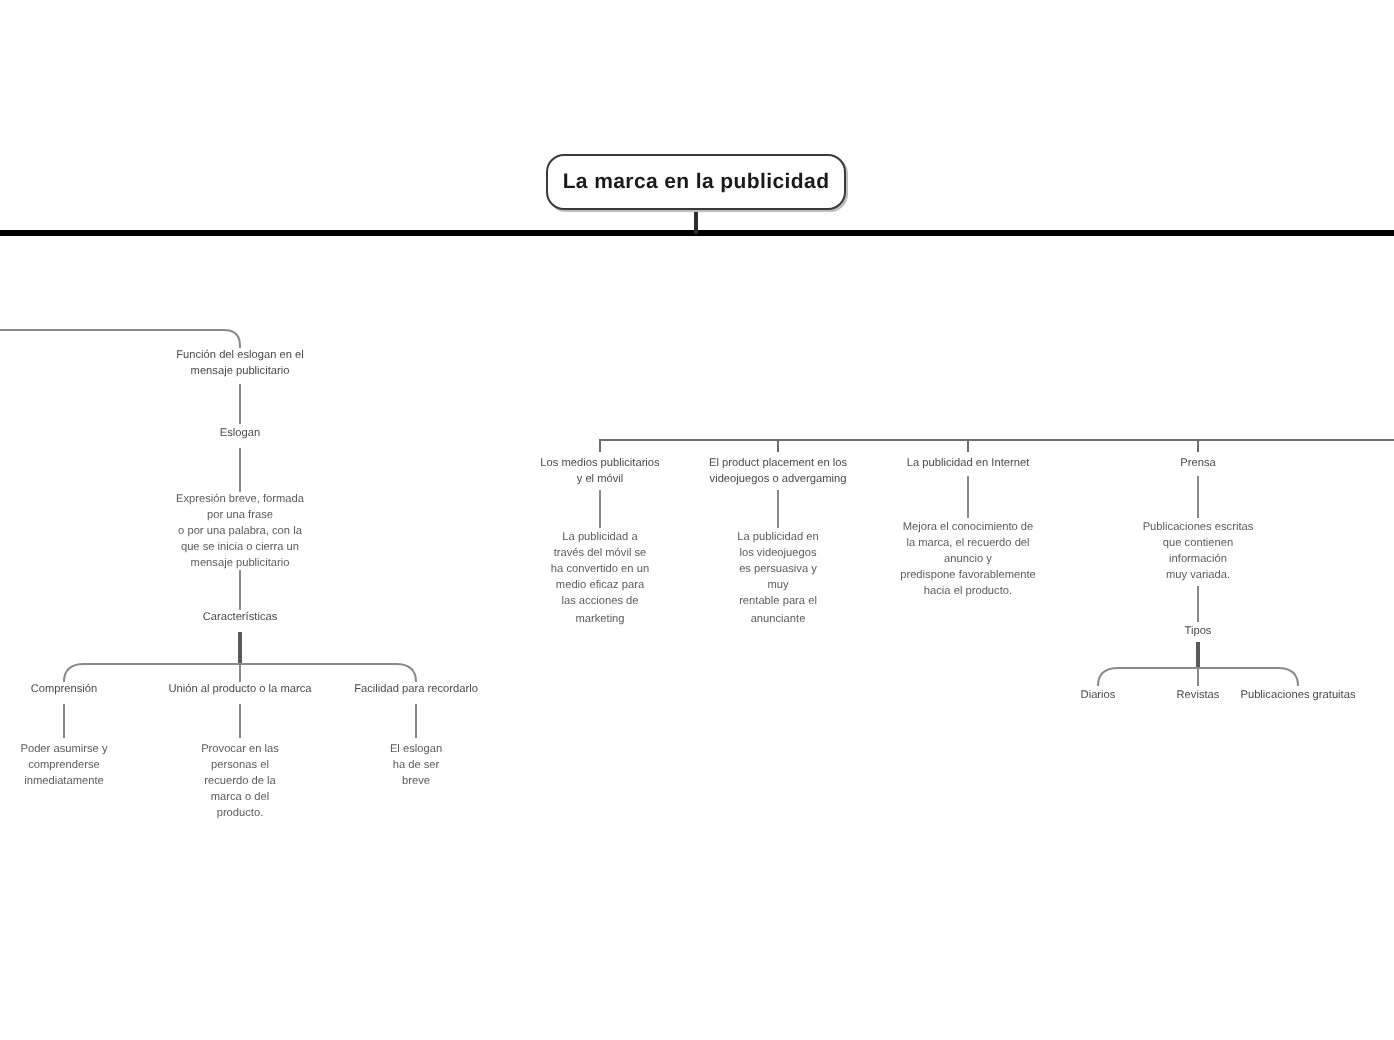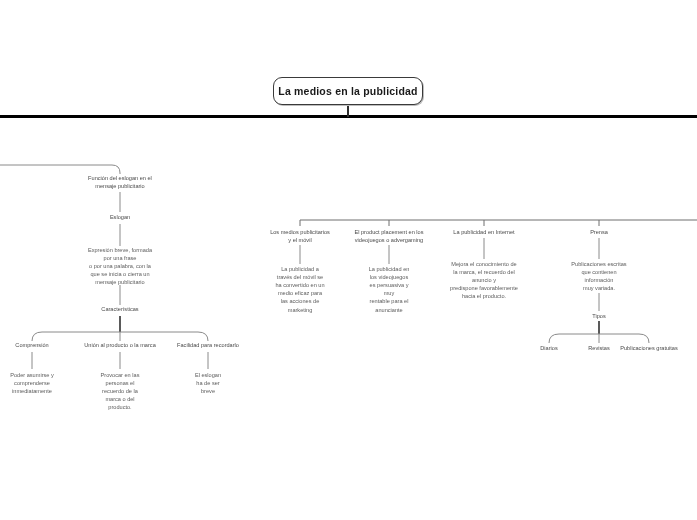--- a/index.html
+++ b/index.html
@@ -85,21 +85,21 @@
     <line x1="599" y1="293" x2="599" y2="311" stroke="#8a8a8a" stroke-width="1"></line>
 
     <line x1="599" y1="321" x2="599" y2="334" stroke="#5a5a5a" stroke-width="2"></line>
 
     <path d="M 599 334 L 559 334 Q 549 334 549 343" fill="none" stroke="#8a8a8a" stroke-width="1"></path>
     <path d="M 599 334 L 599 343" fill="none" stroke="#8a8a8a" stroke-width="1"></path>
     <path d="M 599 334 L 639 334 Q 649 334 649 343" fill="none" stroke="#8a8a8a" stroke-width="1"></path>
   </svg>
 
   <div class="title-box">
-    <span>La medios en la publicidad</span>
+    <span>La marca en la publicidad</span>
   </div>
 
   <div class="node head" style="left:60px;top:174px;width:120px;">Función del eslogan en el
 mensaje publicitario</div>
 
   <div class="node head" style="left:80px;top:213px;width:80px;">Eslogan</div>
 
   <div class="node desc" style="left:60px;top:246px;width:120px;">Expresión breve, formada
 por una frase
 o por una palabra, con la

